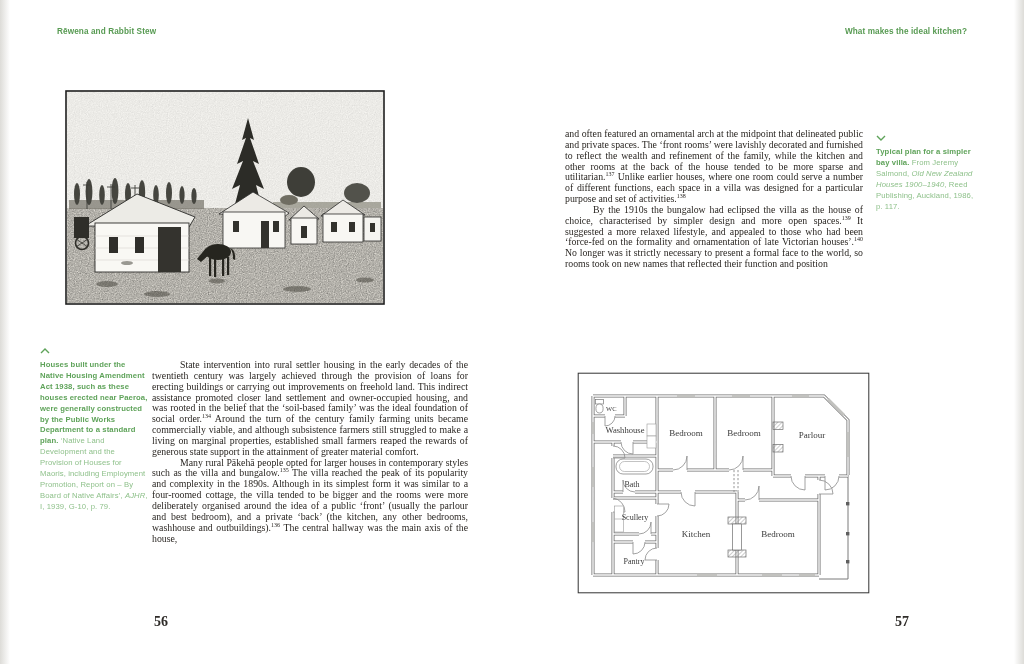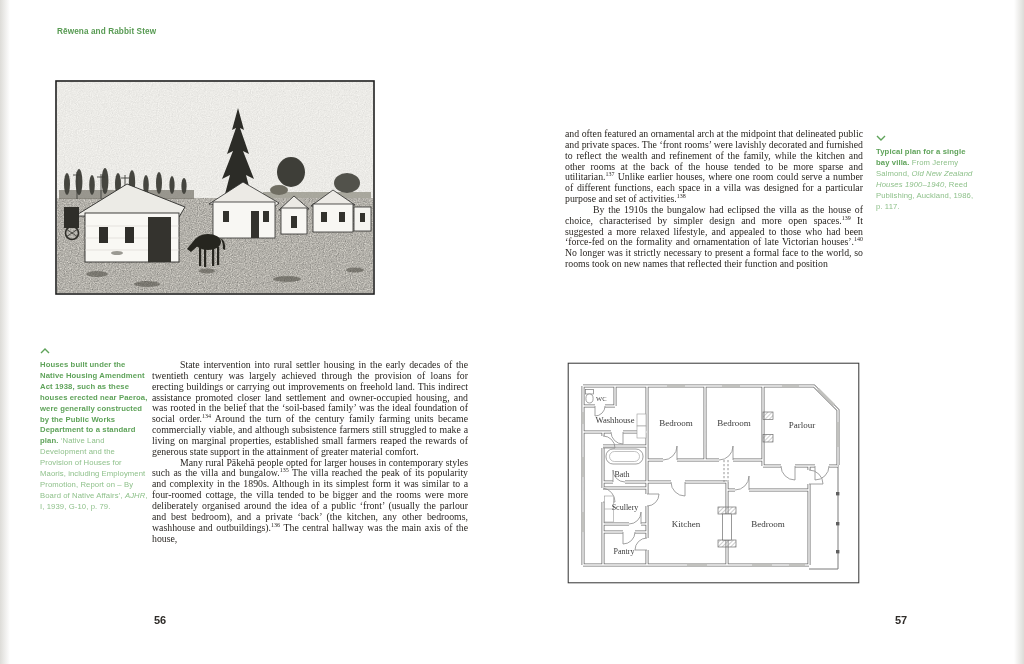--- a/index.html
+++ b/index.html
@@ -10,40 +10,40 @@
   .page-edge{position:absolute;top:0;height:664px;width:10px;pointer-events:none;}
   .page-edge.left{left:0;background:linear-gradient(90deg,#dddcd8,rgba(255,255,255,0));}
   .page-edge.right{right:0;background:linear-gradient(270deg,#dddcd8,rgba(255,255,255,0));}
 
   .abs{position:absolute;}
   .running-head{
     font-family:"Liberation Sans",sans-serif;font-weight:bold;
     font-size:8.2px;letter-spacing:.1px;color:#579a52;
   }
   .pageno{
-    font-family:Liberation Sans, sans-serif;font-weight:bold;
-    font-size:11px;color:#2f2c29;
+    font-family:Liberation Serif, serif;font-weight:bold;
+    font-size:14px;color:#2f2c29;
   }
   .body-text{
     font-size:9.8px;line-height:10.85px;color:#2a2622;
     text-align:justify;
   }
   .body-text p{margin:0;}
   .body-text p.indent{text-indent:28px;}
   sup{font-size:6px;line-height:0;vertical-align:4px;letter-spacing:0;}
   .caption{
     font-family:"Liberation Sans",sans-serif;
     font-size:7.7px;line-height:10.9px;letter-spacing:.1px;
   }
   .caption .lead{color:#5fa35a;font-weight:bold;}
   .caption .cite{color:#8fc18b;}
   .caption .it{font-style:italic;}
   .chev{display:block;margin-bottom:6px;}
 
-  figure{margin:0;}
+  figure{margin:10px;}
   svg text{font-family:"Liberation Serif",serif;fill:#3a3a3a;}
 
   
   .wA{stroke:#6e6e6e;stroke-width:3;fill:none;stroke-linecap:butt;}
   .wB{stroke:#ffffff;stroke-width:1.4;fill:none;stroke-linecap:butt;}
   .thin{stroke:#7a7a7a;stroke-width:1;fill:none;}
   .arc{stroke:#8a8a8a;stroke-width:.8;fill:none;}
   .win{stroke:#c2c2bf;stroke-width:2.6;fill:none;}
   .dash{stroke:#8a8a8a;stroke-width:.9;fill:none;stroke-dasharray:2.2 1.8;}
   .fix{stroke:#777;stroke-width:.7;fill:#fff;}
@@ -173,31 +173,32 @@
     <span class="lead">Houses built under the Native Housing Amendment Act 1938, such as these houses erected near Paeroa, were generally constructed by the Public Works Department to a standard plan. </span><span class="cite">‘Native Land Development and the Provision of Houses for Maoris, including Employment Promotion, Report on – By Board of Native Affairs’, </span><span class="cite it">AJHR</span><span class="cite">, I, 1939, G-10, p. 79.</span>
   </div>
 
   <div class="abs body-text" style="left:152px;top:360px;width:316px;">
     <p class="indent"><span>State intervention into rural settler housing in the early decades of the twentieth century was largely achieved through the provision of loans for erecting buildings or carrying out improvements on freehold land. This indirect assistance promoted closer land settlement and owner-occupied housing, and was rooted in the belief that the ‘soil-based family’ was the ideal foundation of social order.</span><sup>134</sup><span> Around the turn of the century family farming units became commercially viable, and although subsistence farmers still struggled to make a living on marginal properties, established small farmers reaped the rewards of generous state support in the attainment of greater material comfort.</span></p>
     <p class="indent"><span>Many rural Pākehā people opted for larger houses in contemporary styles such as the villa and bungalow.</span><sup>135</sup><span> The villa reached the peak of its popularity and complexity in the 1890s. Although in its simplest form it was similar to a four-roomed cottage, the villa tended to be bigger and the rooms were more deliberately organised around the idea of a public ‘front’ (usually the parlour and best bedroom), and a private ‘back’ (the kitchen, any other bedrooms, washhouse and outbuildings).</span><sup>136</sup><span> The central hallway was the main axis of the house,</span></p>
   </div>
 
   <div class="abs pageno" style="left:154px;top:614px;">56</div>
 
+  <div class="abs running-head" style="left:567px;width:400px;top:27px;text-align:right;">What makes the ideal kitchen?</div>
 
   <div class="abs body-text" style="left:565px;top:129px;width:298px;">
     <p><span>and often featured an ornamental arch at the midpoint that delineated public and private spaces. The ‘front rooms’ were lavishly decorated and furnished to reflect the wealth and refinement of the family, while the kitchen and other rooms at the back of the house tended to be more sparse and utilitarian.</span><sup>137</sup><span> Unlike earlier houses, where one room could serve a number of different functions, each space in a villa was designed for a particular purpose and set of activities.</span><sup>138</sup></p>
     <p class="indent"><span>By the 1910s the bungalow had eclipsed the villa as the house of choice, characterised by simpler design and more open spaces.</span><sup>139</sup><span> It suggested a more relaxed lifestyle, and appealed to those who had been ‘force-fed on the formality and ornamentation of late Victorian houses’.</span><sup>140</sup><span> No longer was it strictly necessary to present a formal face to the world, so rooms took on new names that reflected their function and position</span></p>
   </div>
 
   <div class="abs caption" style="left:876px;top:135px;width:100px;">
     <svg class="chev" width="10" height="6" viewBox="0 0 10 6">
       <polyline points="1,1 5,5 9,1" fill="none" stroke="#5fa35a" stroke-width="1.4"></polyline>
     </svg>
-    <span class="lead">Typical plan for a single bay villa. </span><span class="cite">From Jeremy Salmond, </span><span class="cite it">Old New Zealand Houses 1900–1940</span><span class="cite">, Reed Publishing, Auckland, 1986, p. 117.</span>
+    <span class="lead">Typical plan for a simpler bay villa. </span><span class="cite">From Jeremy Salmond, </span><span class="cite it">Old New Zealand Houses 1900–1940</span><span class="cite">, Reed Publishing, Auckland, 1986, p. 117.</span>
   </div>
 
   <figure class="abs" style="left:567px;top:362px;width:293px;height:222px;">
     <svg width="293" height="222" viewBox="0 0 293 222">
       <defs>
         <pattern id="hatch" width="3" height="3" patternUnits="userSpaceOnUse" patternTransform="rotate(45)">
           <line x1="0" y1="0" x2="0" y2="3" stroke="#9a9a9a" stroke-width="1"></line>
         </pattern>
         <path id="walls" d="
           M16,24 H247 L271,48 V103

